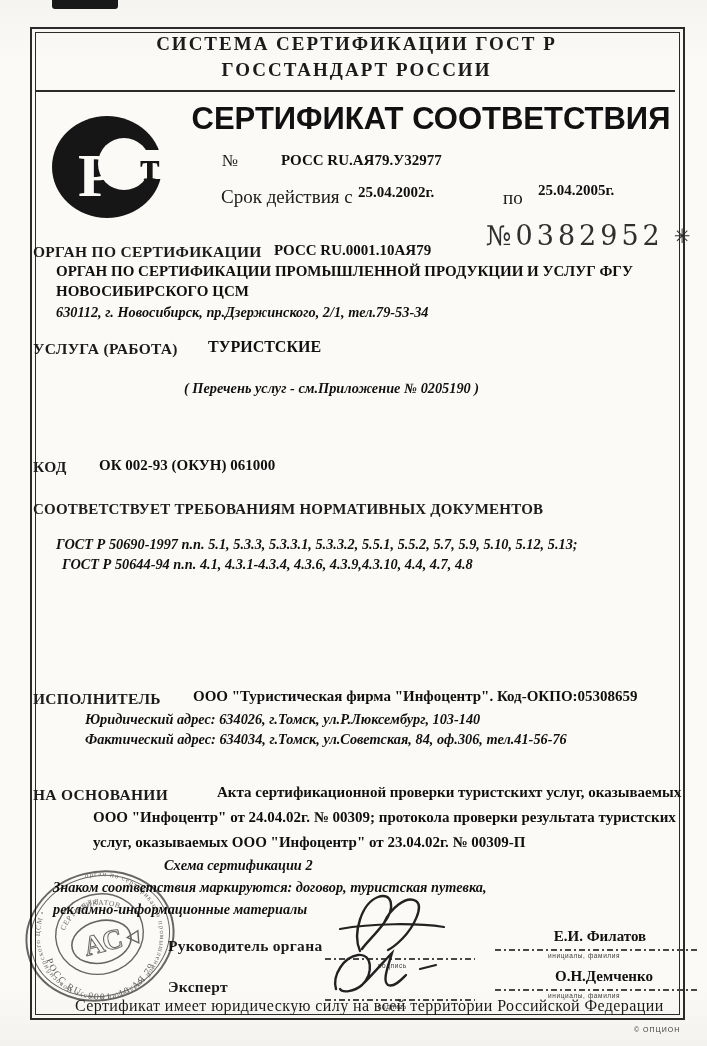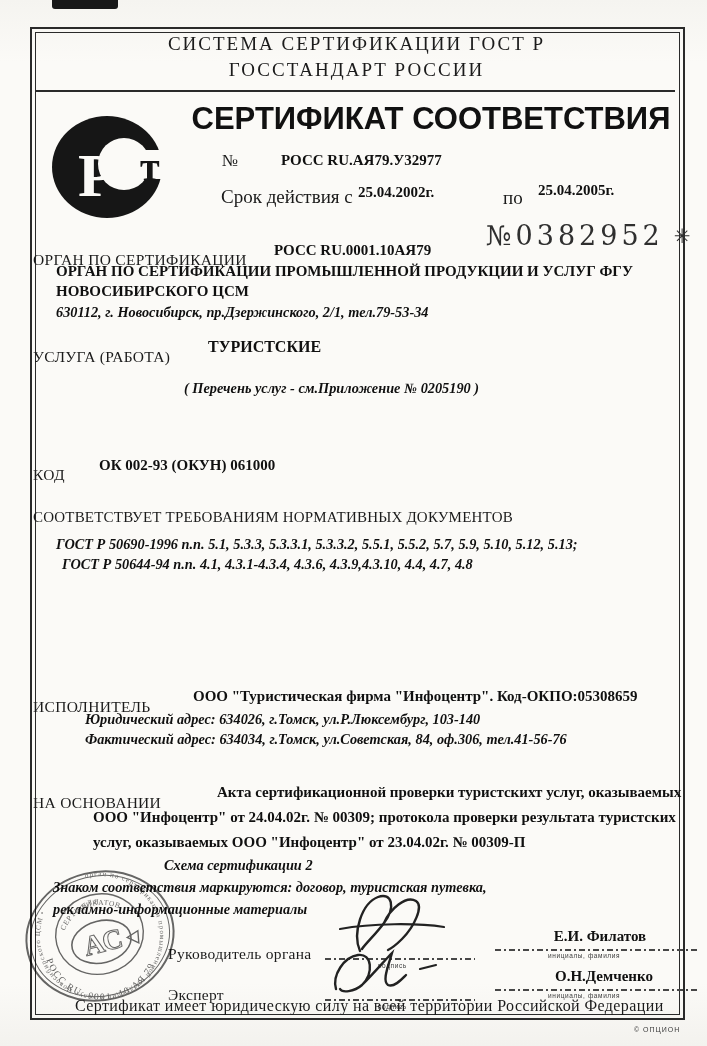--- a/index.html
+++ b/index.html
@@ -1,25 +1,25 @@
 <!DOCTYPE html>
 <html><head>
 <meta charset="utf-8">
 <style>
   html,body{margin:0;padding:0;background:#e8e7e3;}
   .page{position:relative;width:707px;height:1046px;background:linear-gradient(180deg,#f5f4f0 0%,#fbfaf7 6%,#fbfaf7 94%,#f3f2ee 100%);
         font-family:"Liberation Serif",serif;color:#1b1b1b;overflow:hidden;}
   .abs{position:absolute;white-space:nowrap;}
   .frame{position:absolute;left:30px;top:27px;width:651px;height:989px;border:2px solid #2a2a2a;}
   .frame-inner{position:absolute;inset:3px;border:1px solid #2a2a2a;}
-  .hdr{left:30px;width:653px;text-align:center;font-size:19px;font-weight:normal;letter-spacing:2px;}
+  .hdr{left:30px;width:653px;text-align:center;font-size:19px;font-weight:bold;letter-spacing:2px;}
   .divider{position:absolute;left:36px;top:90px;width:639px;border-top:2px solid #2a2a2a;}
   .title{left:188px;top:101px;width:486px;text-align:center;font-family:"Liberation Sans",sans-serif;
          font-weight:bold;font-size:31px;letter-spacing:0px;color:#111;}
-  .lbl{font-weight:normal;font-size:15.5px;letter-spacing:0.3px;margin-top:8px;}
+  .lbl{font-weight:bold;font-size:15.5px;letter-spacing:0.3px;}
   .pl{font-size:19px;}
   .bi{font-weight:bold;font-size:15px;color:#101010;}
   .bi14{font-weight:bold;font-style:italic;font-size:14.3px;color:#101010;text-align:right;}
   .serial{font-family:"DejaVu Serif",serif;font-size:27px;letter-spacing:4px;color:#2f2f2f;}
   .serial .star{font-family:"DejaVu Sans",sans-serif;font-size:20px;letter-spacing:0;margin-left:10px;vertical-align:2px;}
   .dotline{position:absolute;height:2px;background-image:repeating-linear-gradient(90deg,#474747 0 6px,transparent 6px 9px,#474747 9px 11px,transparent 11px 14px);}
   .cap{position:absolute;font-family:"Liberation Sans",sans-serif;font-size:6.5px;letter-spacing:0.6px;color:#3c3c3c;}
   .footer{left:75px;top:997px;width:558px;text-align:center;font-size:16px;letter-spacing:0.4px;}
   .copyright{left:634px;top:1026px;font-family:"Liberation Sans",sans-serif;font-size:7px;letter-spacing:1px;color:#3a3a3a;}
   .artifact{position:absolute;left:52px;top:0;width:66px;height:9px;background:#181818;border-radius:0 0 3px 3px;}
@@ -70,21 +70,21 @@
   <div class="abs bi14" style="left:56px;top:304px">630112, г. Новосибирск, пр.Дзержинского, 2/1, тел.79-53-34</div>
 
   <div class="abs lbl" style="left:33px;top:340px">УСЛУГА (РАБОТА)</div>
   <div class="abs bi" style="left:208px;top:338px;font-size:16px">ТУРИСТСКИЕ</div>
   <div class="abs bi14" style="left:184px;top:380px">( Перечень услуг - см.Приложение № 0205190 )</div>
 
   <div class="abs lbl" style="left:33px;top:458px">КОД</div>
   <div class="abs bi" style="left:99px;top:457px">ОК 002-93 (ОКУН) 061000</div>
 
   <div class="abs lbl" style="left:33px;top:501px;letter-spacing:0.2px;font-size:15px">СООТВЕТСТВУЕТ ТРЕБОВАНИЯМ НОРМАТИВНЫХ ДОКУМЕНТОВ</div>
-  <div class="abs bi14" style="left:56px;top:536px">ГОСТ Р 50690-1996 п.п. 5.1, 5.3.3, 5.3.3.1, 5.3.3.2, 5.5.1, 5.5.2, 5.7, 5.9, 5.10, 5.12, 5.13;</div>
+  <div class="abs bi14" style="left:56px;top:536px">ГОСТ Р 50690-1997 п.п. 5.1, 5.3.3, 5.3.3.1, 5.3.3.2, 5.5.1, 5.5.2, 5.7, 5.9, 5.10, 5.12, 5.13;</div>
   <div class="abs bi14" style="left:62px;top:556px">ГОСТ Р 50644-94 п.п. 4.1, 4.3.1-4.3.4, 4.3.6, 4.3.9,4.3.10, 4.4, 4.7, 4.8</div>
 
   <div class="abs lbl" style="left:33px;top:690px">ИСПОЛНИТЕЛЬ</div>
   <div class="abs bi" style="left:193px;top:688px">ООО "Туристическая фирма "Инфоцентр". Код-ОКПО:05308659</div>
   <div class="abs bi14" style="left:85px;top:711px">Юридический адрес: 634026, г.Томск, ул.Р.Люксембург, 103-140</div>
   <div class="abs bi14" style="left:85px;top:731px">Фактический адрес: 634034, г.Томск, ул.Советская, 84, оф.306, тел.41-56-76</div>
 
   <div class="abs lbl" style="left:33px;top:786px">НА ОСНОВАНИИ</div>
   <div class="abs bi" style="left:217px;top:784px">Акта сертификационной проверки туристскихт услуг, оказываемых</div>
   <div class="abs bi" style="left:93px;top:809px">ООО "Инфоцентр" от 24.04.02г. № 00309; протокола проверки результата туристских</div>

